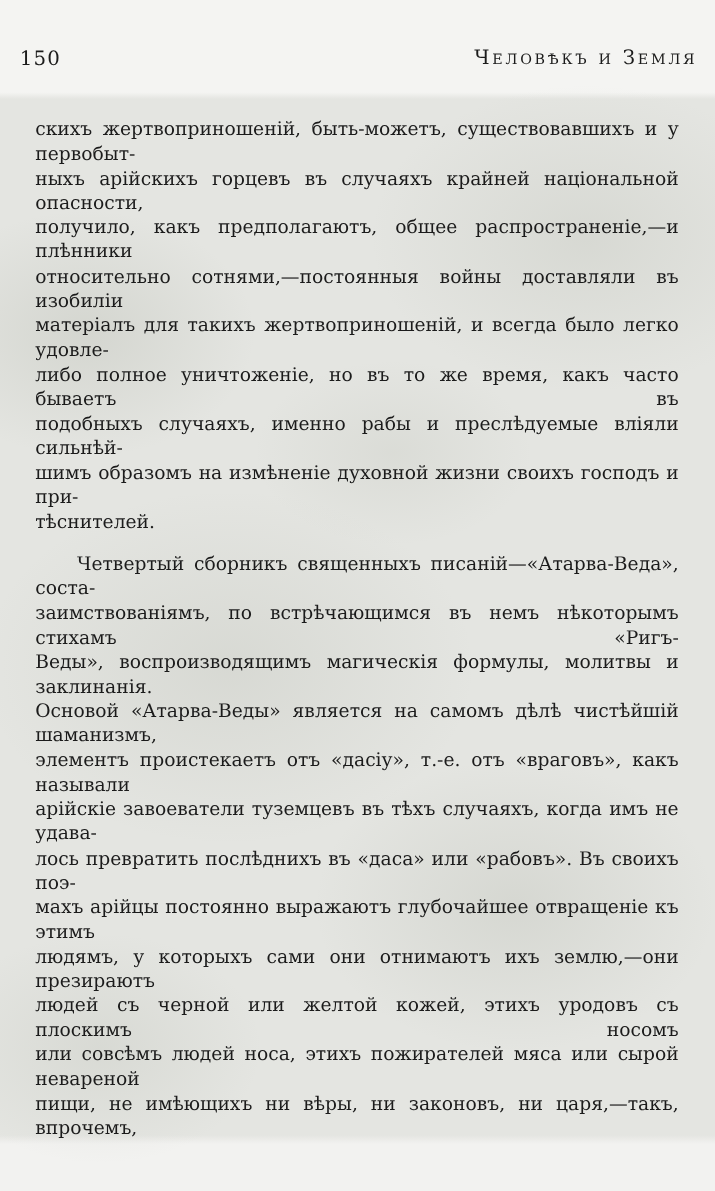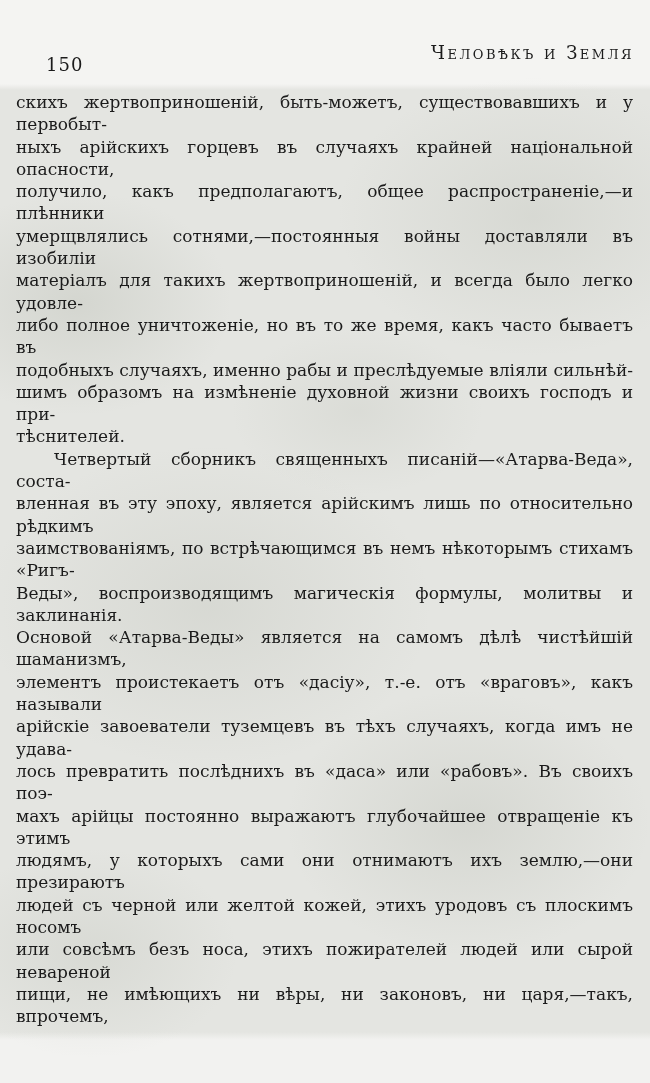--- a/index.html
+++ b/index.html
@@ -24,45 +24,44 @@
   .page-header {
     position: absolute;
     top: 42px;
     left: 16px;
     right: 16px;
     height: 24px;
   }
   .page-number {
     position: absolute;
     left: 2px;
-    top: 12px;
+    top: 1px;
     font-size: 18px;
     letter-spacing: 1px;
-    margin-left: 28px;
   }
   .running-title {
     position: absolute;
     left: 0;
     right: 0;
     top: 0;
     text-align: right;
     font-size: 18px;
     font-variant: small-caps;
     letter-spacing: 2.5px;
   }
 
   .text-block {
     position: absolute;
     top: 91px;
     left: 16px;
     width: 617px;
     font-size: 17px;
     line-height: 22.3px;
   }
-  .paragraph { margin: 0; }
+  .paragraph { margin: 16px; }
   .line {
     text-align: justify;
     text-align-last: justify;
     white-space: normal;
   }
   .line.indent { text-indent: 38px; }
   .line.flush-last { text-align-last: left; }
 </style>
 </head>
 <body>
@@ -70,35 +69,34 @@
 <div class="page-header">
   <span class="page-number">150</span>
   <span class="running-title">Человѣкъ и Земля</span>
 </div>
 
 <div class="text-block">
     <div class="paragraph">
       <div class="line">скихъ жертвоприношеній, быть-можетъ, существовавшихъ и у первобыт-</div>
       <div class="line">ныхъ арійскихъ горцевъ въ случаяхъ крайней національной опасности,</div>
       <div class="line">получило, какъ предполагаютъ, общее распространеніе,—и плѣнники</div>
-      <div class="line">умерщвлялись сотнями,—постоянныя войны доставляли въ изобиліи</div>
+      <div class="line">относительно сотнями,—постоянныя войны доставляли въ изобиліи</div>
       <div class="line">матеріалъ для такихъ жертвоприношеній, и всегда было легко удовле-</div>
       <div class="line">либо полное уничтоженіе, но въ то же время, какъ часто бываетъ въ</div>
       <div class="line">подобныхъ случаяхъ, именно рабы и преслѣдуемые вліяли сильнѣй-</div>
       <div class="line">шимъ образомъ на измѣненіе духовной жизни своихъ господъ и при-</div>
       <div class="line flush-last">тѣснителей.</div>
     </div>
     <div class="paragraph">
       <div class="line indent">Четвертый сборникъ священныхъ писаній—«Атарва-Веда», соста-</div>
-      <div class="line">вленная въ эту эпоху, является арійскимъ лишь по относительно рѣдкимъ</div>
       <div class="line">заимствованіямъ, по встрѣчающимся въ немъ нѣкоторымъ стихамъ «Ригъ-</div>
       <div class="line">Веды», воспроизводящимъ магическія формулы, молитвы и заклинанія.</div>
       <div class="line">Основой «Атарва-Веды» является на самомъ дѣлѣ чистѣйшій шаманизмъ,</div>
       <div class="line">элементъ проистекаетъ отъ «дасіу», т.-е. отъ «враговъ», какъ называли</div>
       <div class="line">арійскіе завоеватели туземцевъ въ тѣхъ случаяхъ, когда имъ не удава-</div>
       <div class="line">лось превратить послѣднихъ въ «даса» или «рабовъ». Въ своихъ поэ-</div>
       <div class="line">махъ арійцы постоянно выражаютъ глубочайшее отвращеніе къ этимъ</div>
       <div class="line">людямъ, у которыхъ сами они отнимаютъ ихъ землю,—они презираютъ</div>
       <div class="line">людей съ черной или желтой кожей, этихъ уродовъ съ плоскимъ носомъ</div>
-      <div class="line">или совсѣмъ безъ носа, этихъ пожирателей людей или сырой невареной</div>
+      <div class="line">или совсѣмъ людей носа, этихъ пожирателей мяса или сырой невареной</div>
       <div class="line">пищи, не имѣющихъ ни вѣры, ни законовъ, ни царя,—такъ, впрочемъ,</div>
     </div>
   </div>
 
 </body></html>

